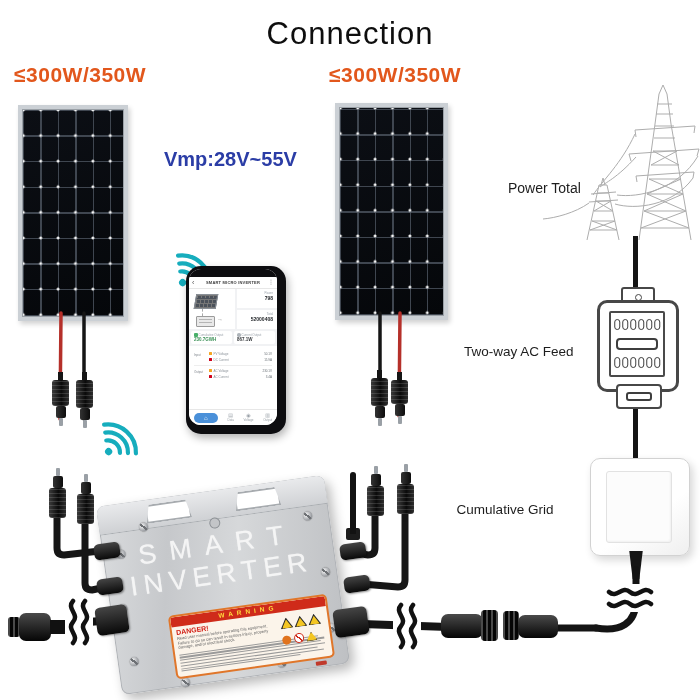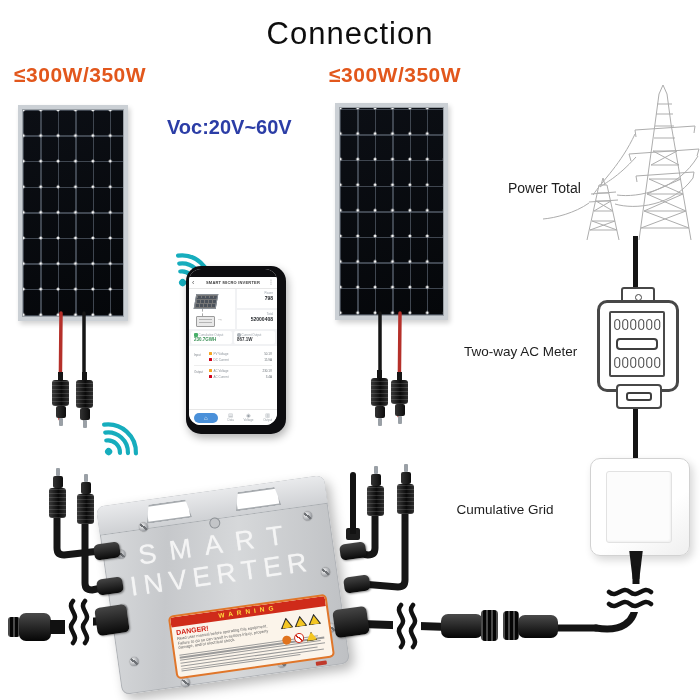--- a/index.html
+++ b/index.html
@@ -128,23 +128,23 @@
   .squiggle{width:34px;height:48px;}
 </style>
 </head>
 <body>
 
 <div class="stage">
 
   <div class="abs title" style="z-index:10;">Connection</div>
   <div class="abs panel-label" style="left:14px;top:63px;z-index:10;">≤300W/350W</div>
   <div class="abs panel-label" style="left:329px;top:63px;z-index:10;">≤300W/350W</div>
-  <div class="abs spec" style="left:167px;top:116px;z-index:10;">Voc:20V~60V</div>
+  <div class="abs spec" style="left:164px;top:148px;z-index:10;">Vmp:28V~55V</div>
   <div class="abs side-label" style="left:508px;top:180px;z-index:10;">Power Total</div>
-  <div class="abs side-label" style="left:464px;top:344px;font-size:13.5px;z-index:10;">Two-way AC Meter</div>
+  <div class="abs side-label" style="left:464px;top:344px;font-size:13.5px;z-index:10;">Two-way AC Feed</div>
   <div class="abs side-label" style="left:440px;top:500px;width:130px;text-align:center;font-size:13.5px;line-height:19px;z-index:10;">
     <div>Cumulative Grid</div>
   </div>
 
   <svg class="abs" style="left:543px;top:82px;z-index:1;" width="157" height="158" viewBox="0 0 157 158">
     <g stroke="#adadad" stroke-width="1" fill="none">
       <path d="M96,158 L112,42 L116,12 M148,158 L128,42 L124,12"></path>
       <path d="M98,146 L146,146 M101,129 L143,129 M104,112 L140,112 M106,97 L138,97 M108,83 L136,83 M110,69 L134,69 M111,56 L132,56 M112,44 L131,44 M113,32 L130,32 M114,22 L129,22"></path>
       <path d="M98,146 L143,129 M146,146 L101,129 M101,129 L140,112 M143,129 L104,112 M104,112 L138,97 M140,112 L106,97 M108,83 L134,69 M136,83 L110,69"></path>
       <path d="M92,48 L152,44 M86,72 L156,67 M93,94 L151,90"></path>

